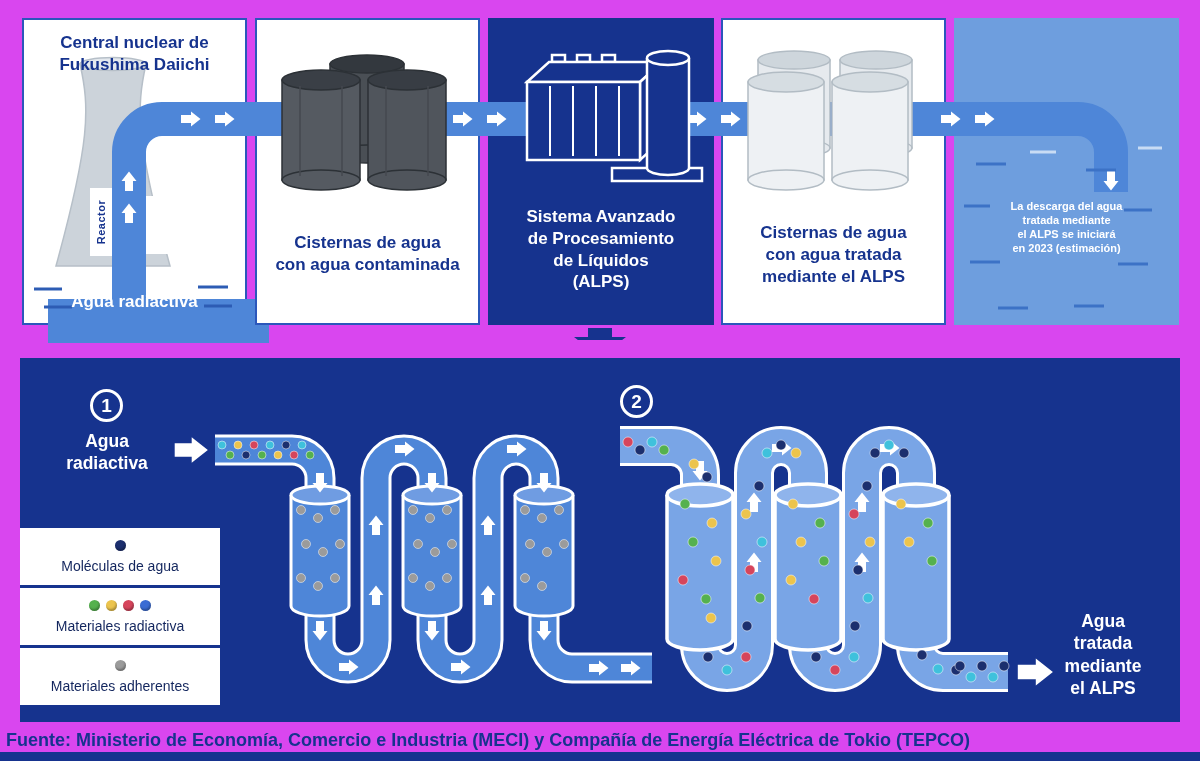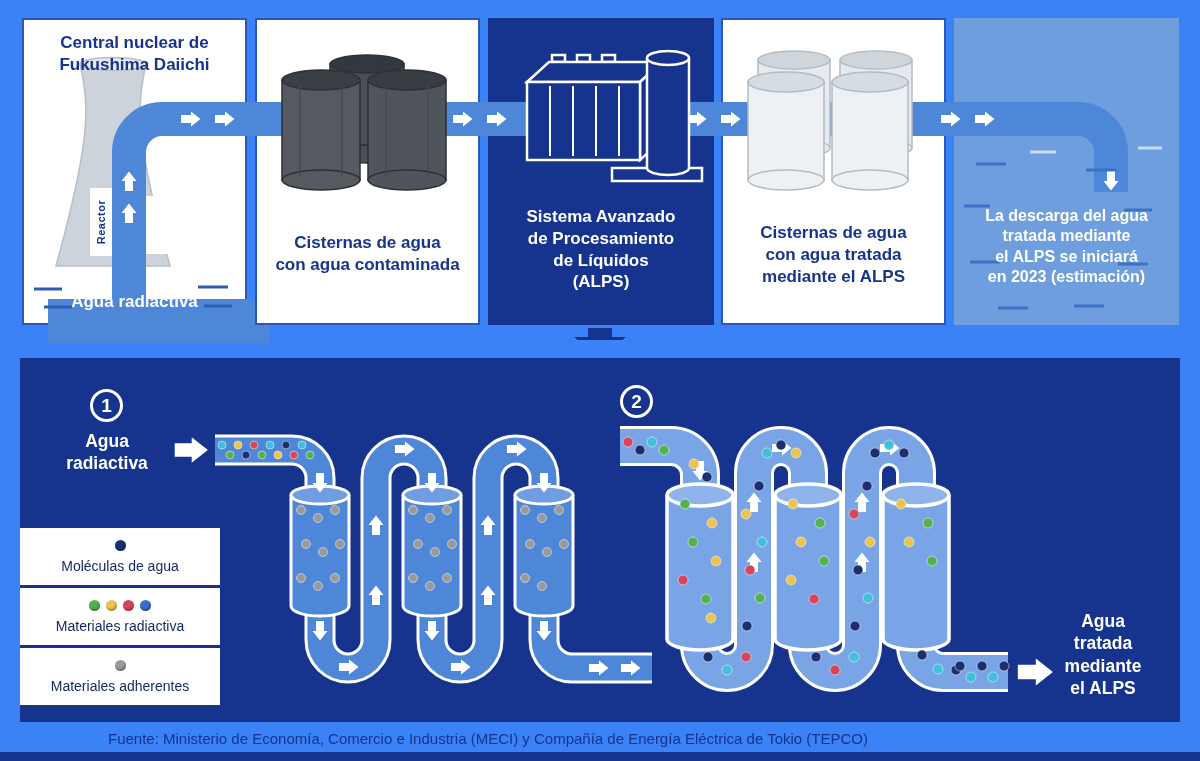--- a/index.html
+++ b/index.html
@@ -1,56 +1,56 @@
 <!DOCTYPE html>
 <html><head>
 <meta charset="utf-8">
 <style>
   *{margin:0;padding:0;box-sizing:border-box}
   html,body{background:#eef1f6}
-  .page{position:relative;width:1200px;height:761px;background:#3b82f6;
+  .page{position:relative;width:1200px;height:761px;background:#d946ef;
         font-family:"Liberation Sans",sans-serif;overflow:hidden}
   .panel{position:absolute;top:18px;height:307px;z-index:1}
   .panel.light{background:#fff;border:2px solid #2b57bb}
   #p1{left:22px;width:225px}
   #p2{left:255px;width:225px}
   #p3{left:488px;width:226px;background:#16338e}
   #p4{left:721px;width:225px}
   #p5{left:954px;width:225px;background:#6e9ede}
   .art{position:absolute;z-index:5;pointer-events:none}
   #top-art{left:0;top:0}
   #flow-svg{left:20px;top:358px}
   .bottom-panel{position:absolute;left:20px;top:358px;width:1160px;height:364px;background:#16338e;z-index:1}
   .txt{position:absolute;z-index:10;text-align:center;font-weight:bold;color:#16338e;
        font-size:17px;line-height:1.28;white-space:pre-line}
   .white{color:#fff}
   #cap1{left:26px;top:32px;width:217px}
   #cap2{left:259px;top:232px;width:217px}
   #cap3{left:492px;top:206px;width:218px}
   #cap4{left:725px;top:222px;width:217px}
-  #cap5{left:958px;top:206px;width:217px;font-size:16px}
+  #cap5{left:958px;top:199px;width:217px;font-size:11px}
   .water-band{position:absolute;left:24px;top:279px;width:221px;height:44px;background:#4e86d8;z-index:1}
   #water-label{left:24px;top:291px;width:221px}
   #reactor-label{position:absolute;left:67px;top:211px;width:68px;height:22px;background:#fff;
        color:#16338e;font-size:11px;font-weight:bold;text-align:center;line-height:22px;
        transform:rotate(-90deg);letter-spacing:.5px;z-index:10}
   .circ{position:absolute;width:33px;height:33px;border:3px solid #fff;border-radius:50%;
        color:#fff;font-weight:bold;font-size:19px;display:flex;align-items:center;
        justify-content:center;z-index:10}
   #c1{left:90px;top:389px}
   #c2{left:620px;top:385px}
   #stage1-label{left:32px;top:430px;width:150px;font-size:17.5px;color:#fff}
   #output-label{left:1028px;top:610px;width:150px;font-size:17.5px;color:#fff}
   .legend{position:absolute;left:20px;top:528px;width:200px;z-index:10}
   .lbox{width:200px;height:57px;background:#fff;margin-bottom:3px;padding-top:9px;text-align:center}
   .ldots{height:15px;line-height:15px}
   .ldot{display:inline-block;width:11px;height:11px;border-radius:50%;margin:0 3px;vertical-align:middle;
        box-shadow:inset -1px -2px 2px rgba(0,0,0,.28)}
   .llabel{margin-top:6px;font-size:14px;color:#13265e}
-  #footer{left:0;top:729px;width:976px;font-weight:normal;font-size:15px}
+  #footer{left:0;top:729px;width:976px;font-weight:bold;font-size:18px}
   .bottom-bar{position:absolute;left:0;bottom:0;width:1200px;height:9px;background:#16338e;z-index:10}
 </style>
 </head>
 <body>
 
 <div class="page">
 
   <div class="panel light" id="p1">
     <div class="water-band"></div>
   </div>

